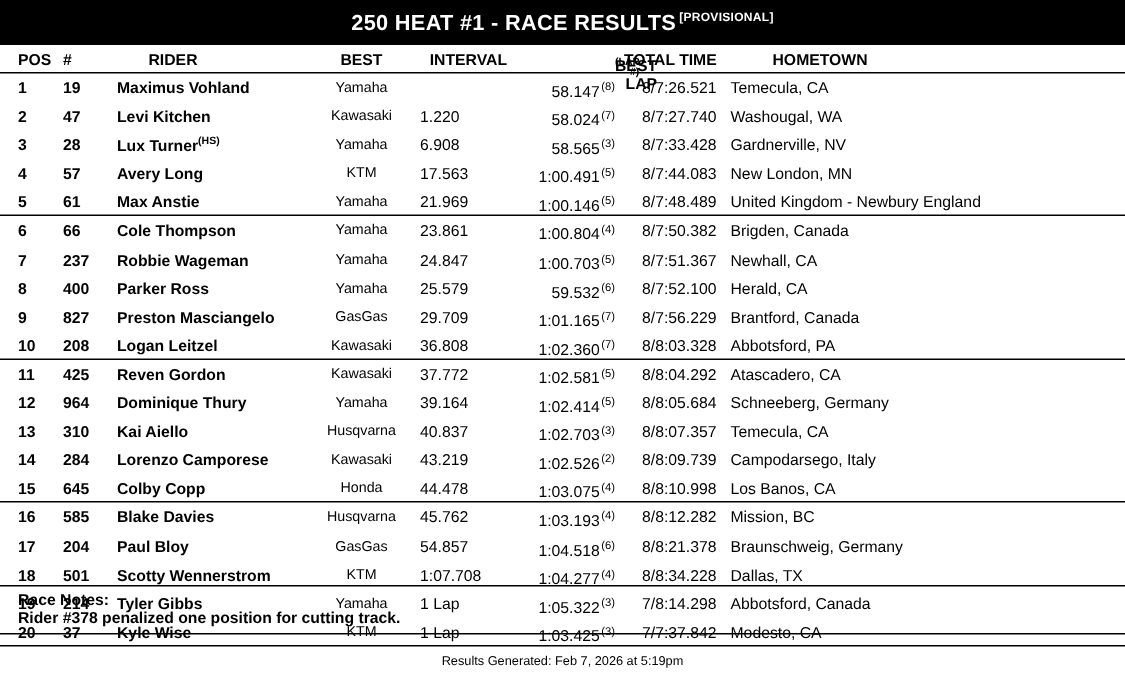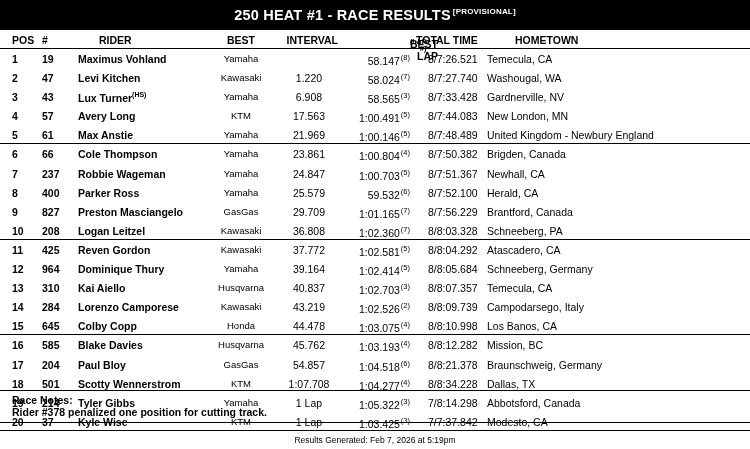--- a/index.html
+++ b/index.html
@@ -56,21 +56,21 @@
     color: #000;
   }
   .row > span { position: absolute; top: 4px; white-space: nowrap; }
   .row.group-end { border-bottom: 1px solid #000; }
 
   .c-pos   { left: 12px;  width: 24px; text-align: left; font-weight: bold;}
   .c-num   { left: 42px;  width: 28px; text-align: left; font-weight: bold;}
   .c-rider { left: 78px;  font-weight: bold; }
   .c-rider .hs { font-size: 7px; vertical-align: super; font-weight: bold; }
   .c-bike  { left: 205px; width: 72px; text-align: center; font-size: 9.5px;}
-  .c-int   { left: 280px; width: 58px; text-align: center; }
+  .c-int   { left: 280px; width: 58px; text-align: left; }
   .c-best  { left: 348px; width: 62px; text-align: right; }
   .c-best .pos { font-size: 7.5px; vertical-align: super; margin-left: 1px;}
   .c-tt    { left: 428px; width: 62px; text-align: left; }
   .c-home  { left: 487px; }
 
   
   .h-pos   { left: 12px; }
   .h-num   { left: 42px; }
   .h-rider { left: 78px; padding-left: 21px; }
   .h-bike  { left: 205px; width: 72px; text-align: center; }
@@ -141,21 +141,21 @@
         <span class="c-num">47</span>
         <span class="c-rider">Levi Kitchen</span>
         <span class="c-bike">Kawasaki</span>
         <span class="c-int">1.220</span>
         <span class="c-best">58.024<span class="pos">(7)</span></span>
         <span class="c-tt">8/7:27.740</span>
         <span class="c-home">Washougal, WA</span>
       </div>
       <div class="row">
         <span class="c-pos">3</span>
-        <span class="c-num">43</span>
+        <span class="c-num">28</span>
         <span class="c-rider">Lux Turner<span class="hs">(HS)</span></span>
         <span class="c-bike">Yamaha</span>
         <span class="c-int">6.908</span>
         <span class="c-best">58.565<span class="pos">(3)</span></span>
         <span class="c-tt">8/7:33.428</span>
         <span class="c-home">Gardnerville, NV</span>
       </div>
       <div class="row">
         <span class="c-pos">4</span>
         <span class="c-num">57</span>
@@ -217,21 +217,21 @@
         <span class="c-home">Brantford, Canada</span>
       </div>
       <div class="row group-end">
         <span class="c-pos">10</span>
         <span class="c-num">208</span>
         <span class="c-rider">Logan Leitzel</span>
         <span class="c-bike">Kawasaki</span>
         <span class="c-int">36.808</span>
         <span class="c-best">1:02.360<span class="pos">(7)</span></span>
         <span class="c-tt">8/8:03.328</span>
-        <span class="c-home">Schneeberg, PA</span>
+        <span class="c-home">Abbotsford, PA</span>
       </div>
       <div class="row">
         <span class="c-pos">11</span>
         <span class="c-num">425</span>
         <span class="c-rider">Reven Gordon</span>
         <span class="c-bike">Kawasaki</span>
         <span class="c-int">37.772</span>
         <span class="c-best">1:02.581<span class="pos">(5)</span></span>
         <span class="c-tt">8/8:04.292</span>
         <span class="c-home">Atascadero, CA</span>

